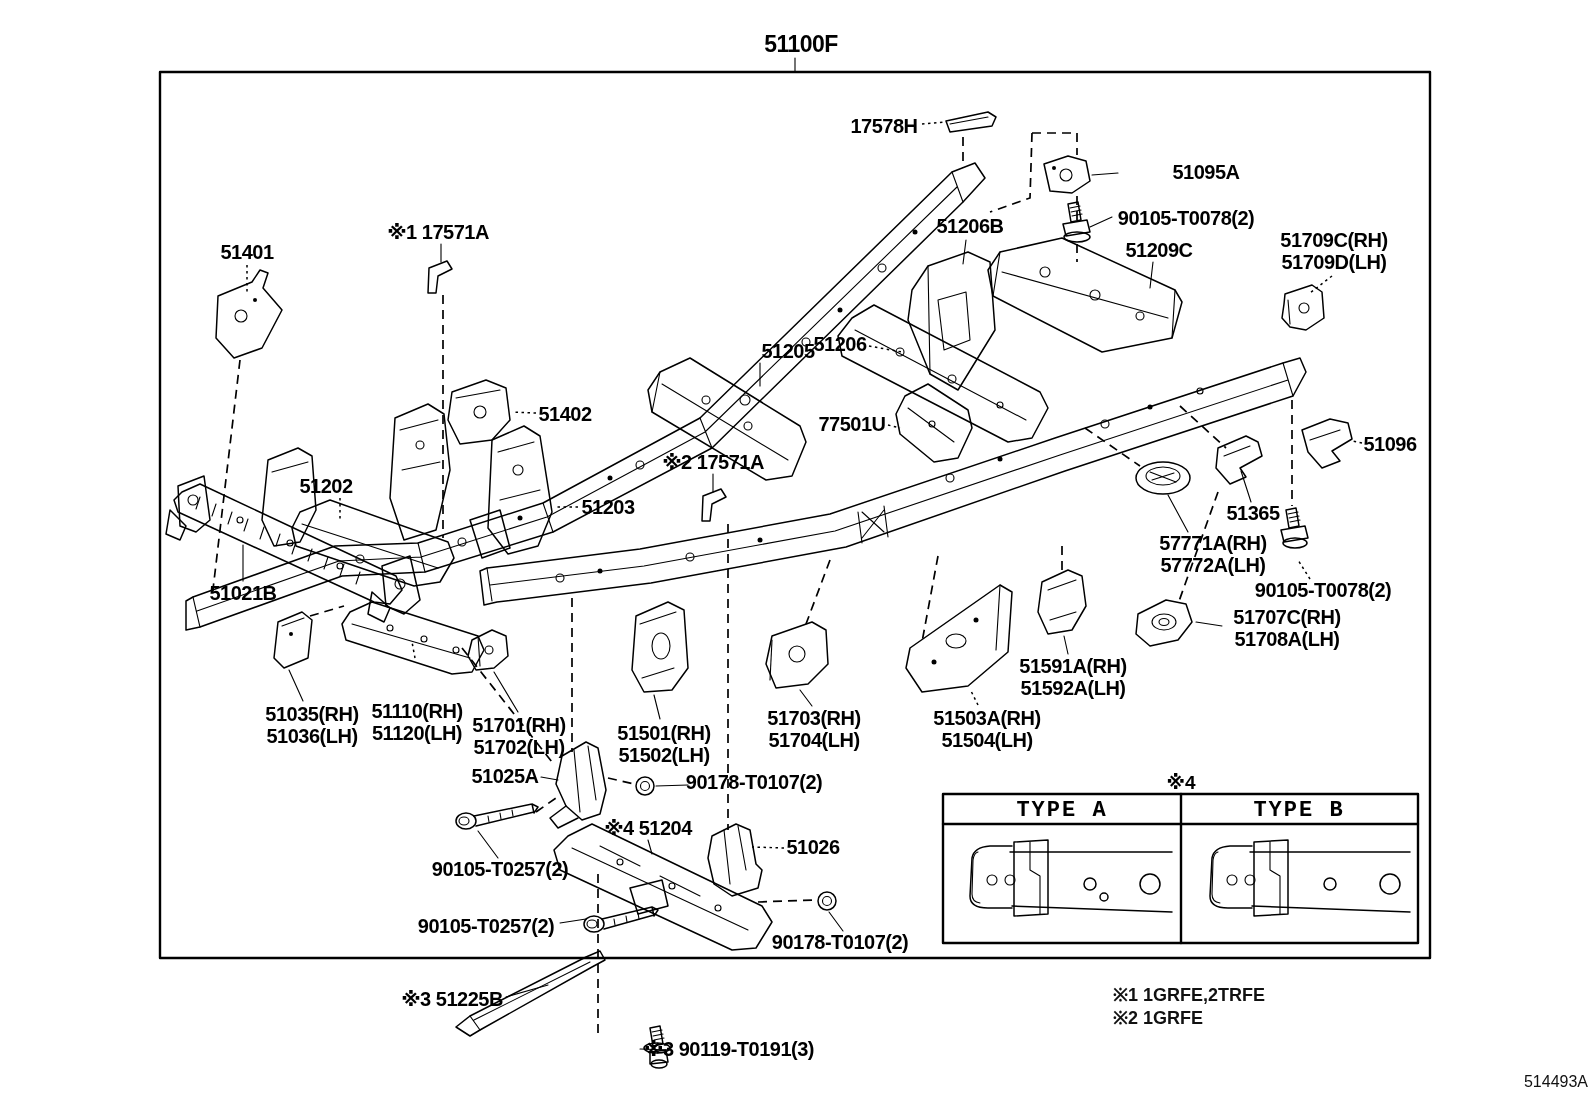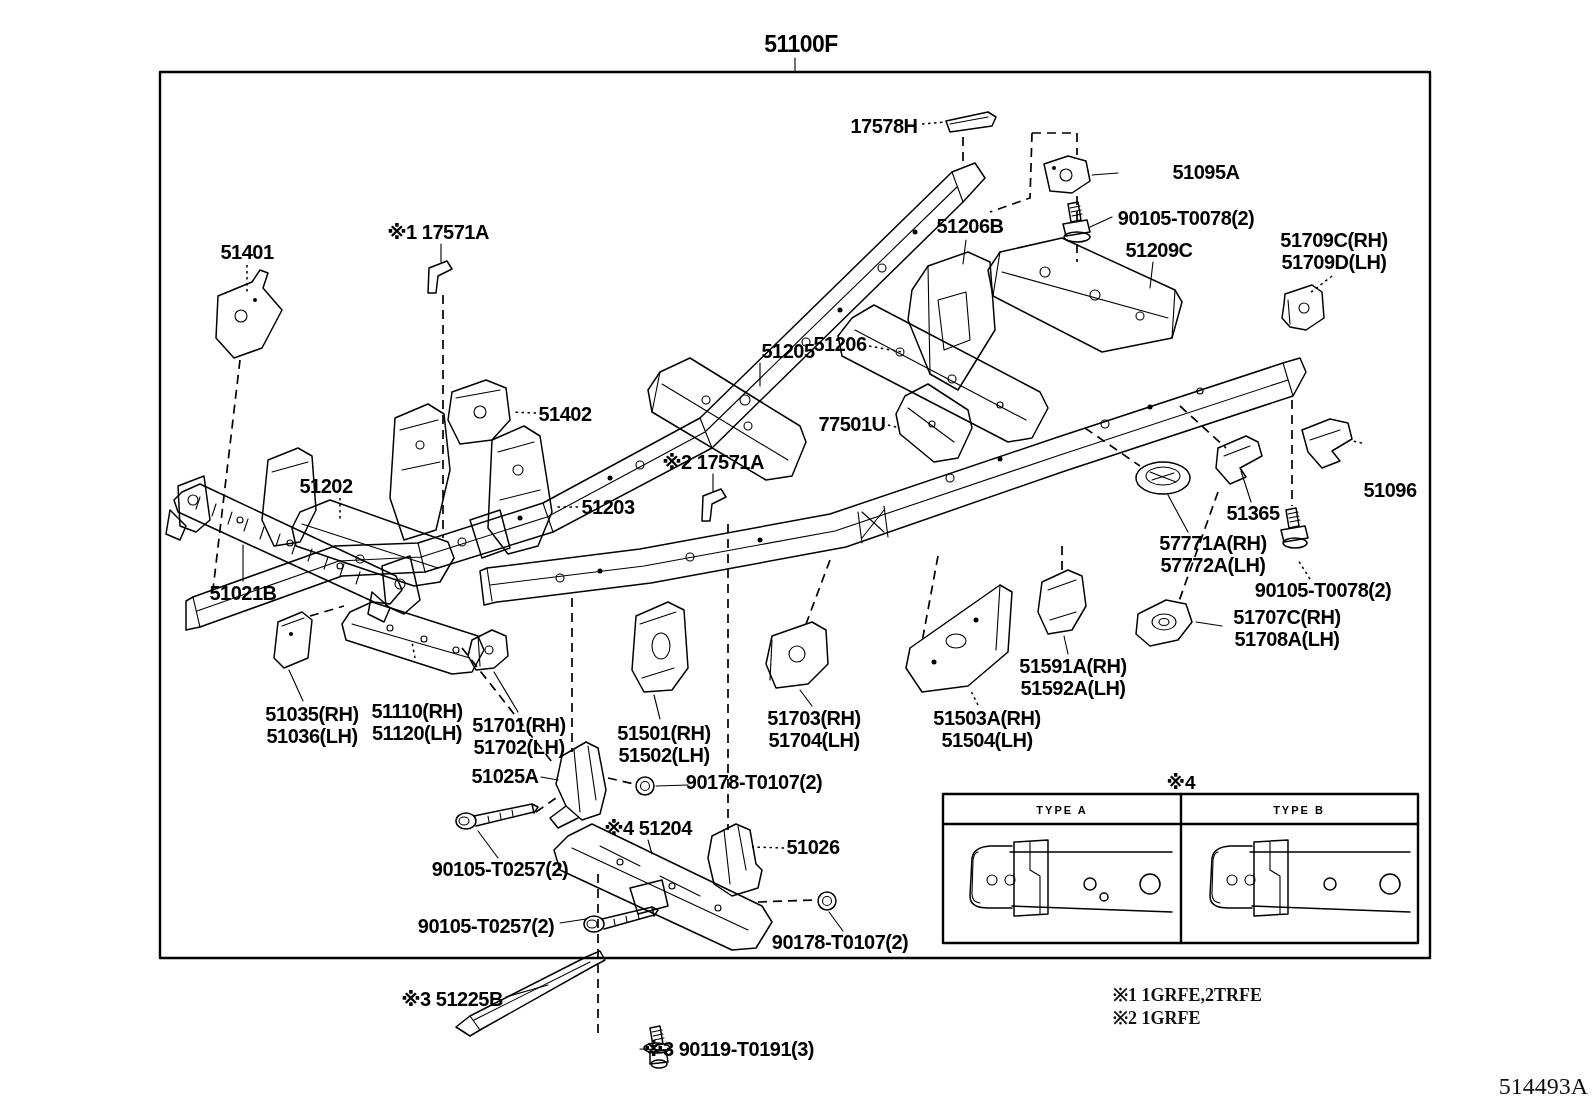--- a/index.html
+++ b/index.html
@@ -3,27 +3,27 @@
 <meta charset="utf-8">
 <style>
   html,body{margin:0;padding:0;background:#fff;}
   .stage{position:relative;width:1592px;height:1099px;background:#ffffff;overflow:hidden;
          font-family:"Liberation Sans","DejaVu Sans",sans-serif;}
   .stage svg{position:absolute;left:0;top:0;}
   .plabel{position:absolute;transform:translate(-50%,-50%);
           font-family:"Liberation Sans","DejaVu Sans",sans-serif;
           font-weight:bold;font-size:20px;letter-spacing:-0.5px;
           white-space:pre;text-align:center;line-height:1.1;color:#000;}
-  .note{position:absolute;font-family:Liberation Serif, serif;
+  .note{position:absolute;font-family:Liberation Sans, sans-serif;
         font-weight:bold;font-size:18px;color:#111;white-space:pre;text-align:right;}
-  .figcode{position:absolute;font-family:Liberation Serif, serif;
-        font-size:24px;color:#111;}
+  .figcode{position:absolute;font-family:Liberation Sans, sans-serif;
+        font-size:16px;color:#111;}
   .theader{position:absolute;transform:translate(-50%,-50%);
-        font-family:Liberation Sans, sans-serif;
-        font-weight:bold;font-size:11px;letter-spacing:2px;color:#000;text-align:right;}
+        font-family:Liberation Mono, monospace;
+        font-weight:bold;font-size:22px;letter-spacing:2px;color:#000;text-align:right;}
   .tmarker{position:absolute;transform:translate(-50%,-50%);
         font-family:"Liberation Sans","DejaVu Sans",sans-serif;
         font-weight:bold;font-size:19px;color:#000;}
   
   .s{stroke:#000;fill:none;stroke-width:1.5;stroke-linejoin:round;stroke-linecap:round;}
   .s2{stroke-width:2.4;}
   .h{stroke:#000;fill:none;stroke-width:1.1;stroke-linejoin:round;stroke-linecap:round;}
   .d{stroke:#000;fill:none;stroke-width:1.7;stroke-dasharray:9 6;}
   .d2{stroke:#000;fill:none;stroke-width:1.5;stroke-dasharray:2.5 3.5;}
 </style>
@@ -375,21 +375,21 @@
 51709D(LH)</div>
       <div class="plabel" style="left: 438px; top: 232px;">※1 17571A</div>
       <div class="plabel" style="left: 247px; top: 252px;">51401</div>
       <div class="plabel" style="left: 840px; top: 344px;">51206</div>
       <div class="plabel" style="left: 760px; top: 351px; margin-left: 28px;">51205</div>
       <div class="plabel" style="left: 565px; top: 414px;">51402</div>
       <div class="plabel" style="left: 852px; top: 424px;">77501U</div>
       <div class="plabel" style="left: 713px; top: 462px;">※2 17571A</div>
       <div class="plabel" style="left: 326px; top: 486px;">51202</div>
       <div class="plabel" style="left: 608px; top: 507px;">51203</div>
-      <div class="plabel" style="left: 1390px; top: 444px; margin-top: 46px;">51096</div>
+      <div class="plabel" style="left: 1390px; top: 444px;">51096</div>
       <div class="plabel" style="left: 1253px; top: 513px;">51365</div>
       <div class="plabel" style="left: 1213px; top: 554px;">57771A(RH)
 57772A(LH)</div>
       <div class="plabel" style="left: 1323px; top: 590px;">90105-T0078(2)</div>
       <div class="plabel" style="left: 243px; top: 593px;">51021B</div>
       <div class="plabel" style="left: 1287px; top: 628px;">51707C(RH)
 51708A(LH)</div>
       <div class="plabel" style="left: 417px; top: 684px; margin-top: 38px;">51110(RH)
 51120(LH)</div>
       <div class="plabel" style="left: 1073px; top: 677px;">51591A(RH)

